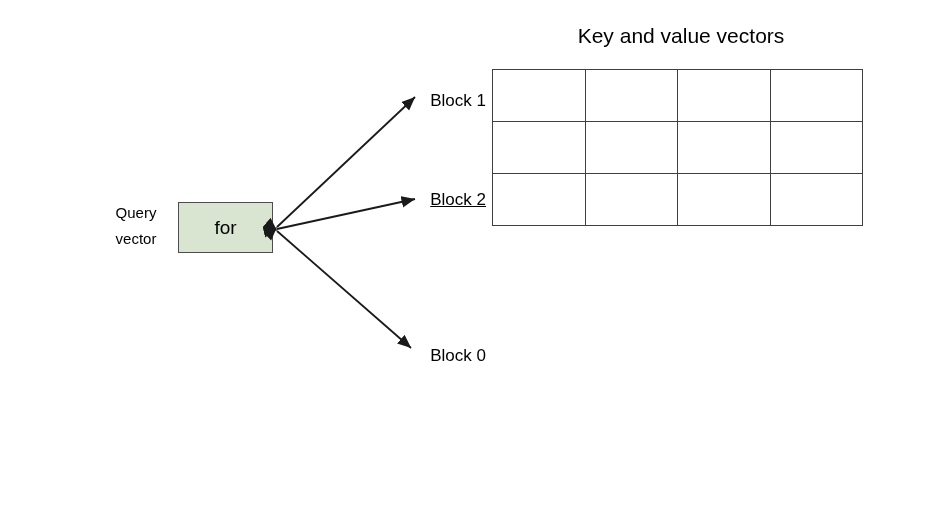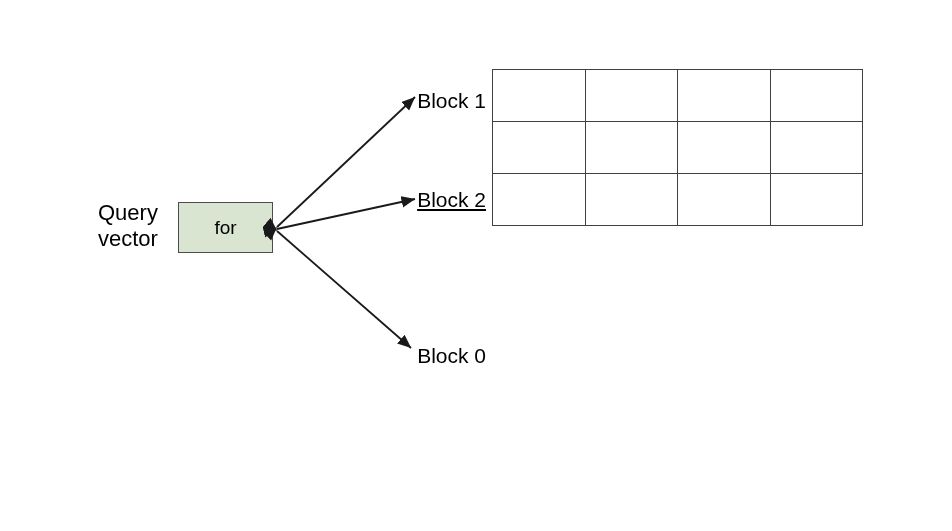--- a/index.html
+++ b/index.html
@@ -34,23 +34,23 @@
     line-height: 27px;
     white-space: nowrap;
   }
 
   
   #query-label {
     position: absolute;
     left: 98px;
     top: 200px;
     width: 76px;
-    font-size: 22px;
+    font-size: 15px;
     line-height: 26px;
-    text-align: left;
+    text-align: center;
   }
 
   
   #query-box {
     position: absolute;
     left: 178px;
     top: 202px;
     width: 95px;
     height: 51px;
     box-sizing: border-box;
@@ -67,21 +67,21 @@
     position: absolute;
     left: 0; top: 0;
     width: 952px;
     height: 531px;
     pointer-events: none;
   }
 
   
   .block-label {
     position: absolute;
-    font-size: 21px;
+    font-size: 17px;
     line-height: 22px;
     white-space: nowrap;
     text-align: right;
     width: 80px;
   }
   #block-label-1 { left: 406px; top: 90px; }
   #block-label-2 { left: 406px; top: 189px; text-decoration: underline; }
   #block-label-0 { left: 406px; top: 345px; }
 
   
@@ -111,20 +111,21 @@
   }
   #kv-table td.empty {
     background: #ffffff;
   }
 </style>
 </head>
 <body>
 
 <div id="canvas">
 
+  <div id="title">Key and value vectors</div>
 
   <div id="query-label">
     <div>Query</div>
     <div>vector</div>
   </div>
 
   <div id="query-box">
     <span>for</span>
   </div>
 

